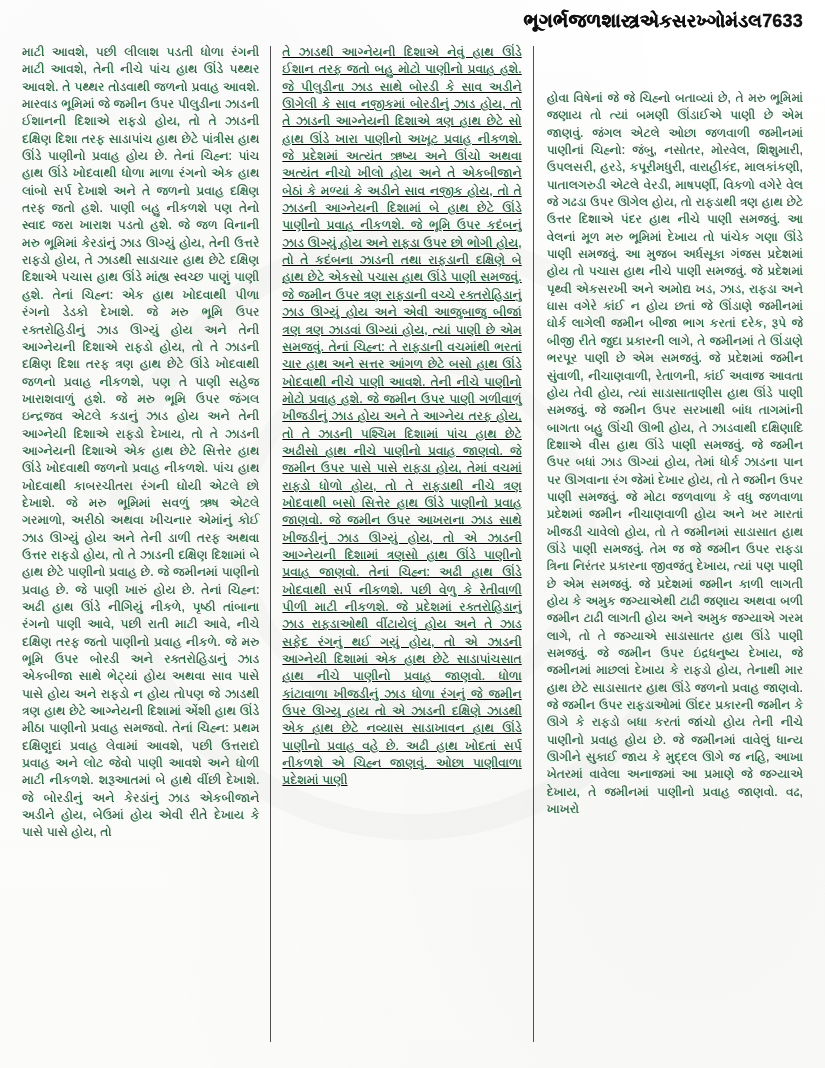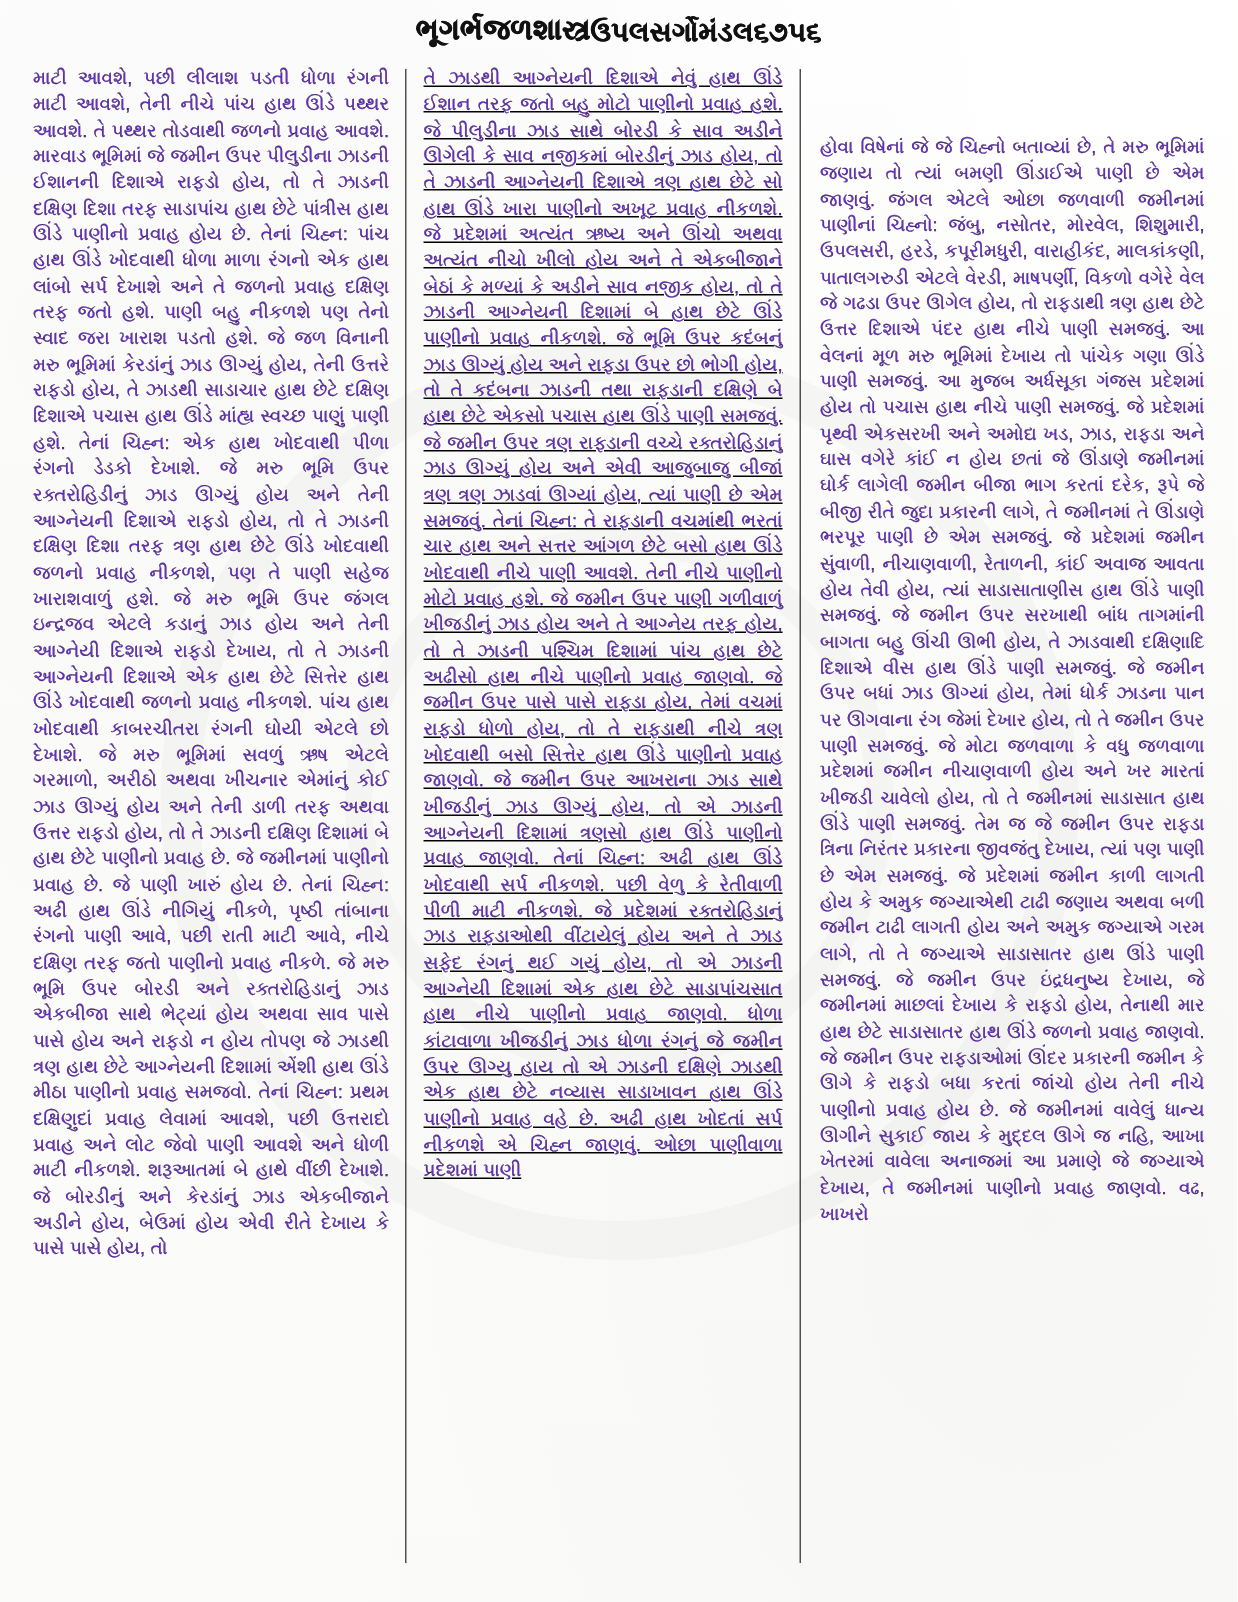--- a/index.html
+++ b/index.html
@@ -53,21 +53,21 @@
 
   
   .header {
     position: absolute;
     left: 22px;
     right: 22px;
     top: 6px;
     height: 30px;
     display: flex;
     align-items: center;
-    justify-content: center;
+    justify-content: flex-end;
   }
   .header-word,
   .header-title,
   .header-folio {
     font-family: "Liberation Sans", "DejaVu Sans", sans-serif;
     font-weight: bold;
     color: #111111;
     letter-spacing: 0.2px;
     white-space: nowrap;
   }
@@ -107,41 +107,41 @@
     margin-top: 2px;
     margin-bottom: 14px;
     opacity: 0.82;
     flex: 0 0 1px;
   }
 
   .col-text {
     font-family: "Liberation Sans", "DejaVu Sans", sans-serif;
     font-size: 12.35px;
     line-height: 17.35px;
-    color: #6d28d9;
+    color: #15803d;
     text-align: justify;
     text-justify: inter-word;
     word-spacing: 0.2px;
     -webkit-text-stroke: 0.18px #1a1a1a;
     hyphens: none;
     margin: 0;
   }
   .col-3 .col-text { font-size: 12.2px; }
 </style>
 </head>
 <body>
 
 <div class="page">
   <div class="paper-tone"></div>
   <div class="watermark"></div>
 
   <div class="header">
     <div class="header-word">ભૂગર્ભજળશાસ્ત્ર</div>
-    <div class="header-title">ઉપલસર્ગોમંડલ</div>
-    <div class="header-folio">૬૭૫૬</div>
+    <div class="header-title">એકસરખ્ગોમંડલ</div>
+    <div class="header-folio">7633</div>
   </div>
 
   <div class="columns">
     <div class="col col-1">
       <p class="col-text">માટી આવશે, પછી લીલાશ પડતી ધોળા રંગની માટી આવશે, તેની નીચે પાંચ હાથ ઊંડે પથ્થર આવશે. તે પથ્થર તોડવાથી જળનો પ્રવાહ આવશે. મારવાડ ભૂમિમાં જે જમીન ઉપર પીલુડીના ઝાડની ઈશાનની દિશાએ રાફડો હોય, તો તે ઝાડની દક્ષિણ દિશા તરફ સાડાપાંચ હાથ છેટે પાંત્રીસ હાથ ઊંડે પાણીનો પ્રવાહ હોય છે. તેનાં ચિહ્ન: પાંચ હાથ ઊંડે ખોદવાથી ધોળા માળા રંગનો એક હાથ લાંબો સર્પ દેખાશે અને તે જળનો પ્રવાહ દક્ષિણ તરફ જતો હશે. પાણી બહુ નીકળશે પણ તેનો સ્વાદ જરા ખારાશ પડતો હશે. જે જળ વિનાની મરુ ભૂમિમાં કેરડાંનું ઝાડ ઊગ્યું હોય, તેની ઉત્તરે રાફડો હોય, તે ઝાડથી સાડાચાર હાથ છેટે દક્ષિણ દિશાએ પચાસ હાથ ઊંડે માંહ્ય સ્વચ્છ પાણું પાણી હશે. તેનાં ચિહ્ન: એક હાથ ખોદવાથી પીળા રંગનો ડેડકો દેખાશે. જે મરુ ભૂમિ ઉપર રક્તરોહિડીનું ઝાડ ઊગ્યું હોય અને તેની આગ્નેયની દિશાએ રાફડો હોય, તો તે ઝાડની દક્ષિણ દિશા તરફ ત્રણ હાથ છેટે ઊંડે ખોદવાથી જળનો પ્રવાહ નીકળશે, પણ તે પાણી સહેજ ખારાશવાળું હશે. જે મરુ ભૂમિ ઉપર જંગલ ઇન્દ્રજવ એટલે કડાનું ઝાડ હોય અને તેની આગ્નેયી દિશાએ રાફડો દેખાય, તો તે ઝાડની આગ્નેયની દિશાએ એક હાથ છેટે સિત્તેર હાથ ઊંડે ખોદવાથી જળનો પ્રવાહ નીકળશે. પાંચ હાથ ખોદવાથી કાબરચીતરા રંગની ઘોયી એટલે છો દેખાશે. જે મરુ ભૂમિમાં સવળું ઋષ એટલે ગરમાળો, અરીઠો અથવા ખીચનાર એમાંનું કોઈ ઝાડ ઊગ્યું હોય અને તેની ડાળી તરફ અથવા ઉત્તર રાફડો હોય, તો તે ઝાડની દક્ષિણ દિશામાં બે હાથ છેટે પાણીનો પ્રવાહ છે. જે જમીનમાં પાણીનો પ્રવાહ છે. જે પાણી ખારું હોય છે. તેનાં ચિહ્ન: અઢી હાથ ઊંડે નીગિયું નીકળે, પૃષ્ઠી તાંબાના રંગનો પાણી આવે, પછી રાતી માટી આવે, નીચે દક્ષિણ તરફ જતો પાણીનો પ્રવાહ નીકળે. જે મરુ ભૂમિ ઉપર બોરડી અને રક્તરોહિડાનું ઝાડ એકબીજા સાથે ભેટ્યાં હોય અથવા સાવ પાસે પાસે હોય અને રાફડો ન હોય તોપણ જે ઝાડથી ત્રણ હાથ છેટે આગ્નેયની દિશામાં એંશી હાથ ઊંડે મીઠા પાણીનો પ્રવાહ સમજવો. તેનાં ચિહ્ન: પ્રથમ દક્ષિણુદાં પ્રવાહ લેવામાં આવશે, પછી ઉત્તરાદો પ્રવાહ અને લોટ જેવો પાણી આવશે અને ધોળી માટી નીકળશે. શરૂઆતમાં બે હાથે વીંછી દેખાશે. જે બોરડીનું અને કેરડાંનું ઝાડ એકબીજાને અડીને હોય, બેઉમાં હોય એવી રીતે દેખાય કે પાસે પાસે હોય, તો</p>
     </div>
 
     <div class="rule"></div>
 
     <div class="col col-2">

